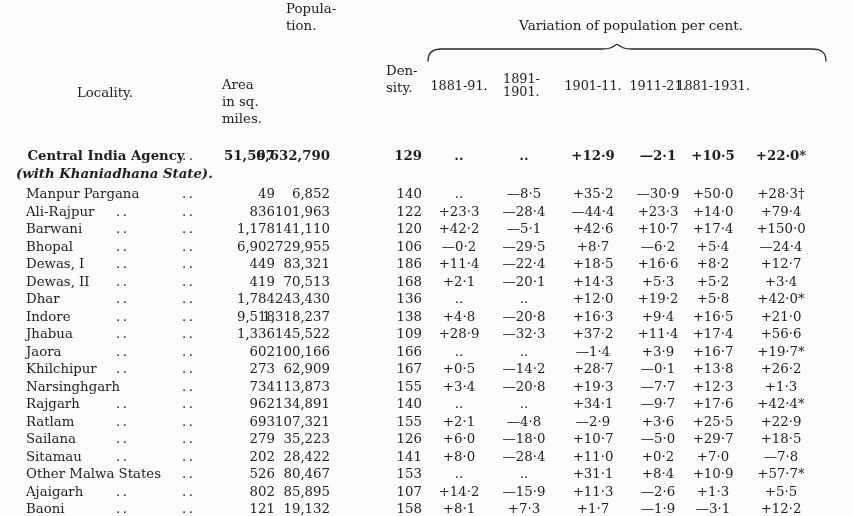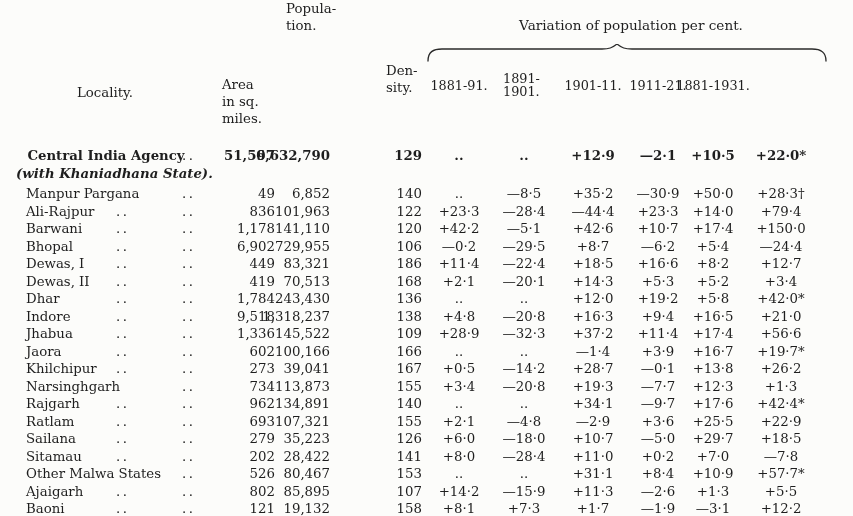--- a/index.html
+++ b/index.html
@@ -243,21 +243,21 @@
         <div class="cell var">..</div>
         <div class="cell var">..</div>
         <div class="cell var">—1·4</div>
         <div class="cell var">+3·9</div>
         <div class="cell var">+16·7</div>
         <div class="cell var">+19·7*</div>
       </div>
       <div class="grid row">
         <div class="cell loc"><span class="locname">Khilchipur</span><span class="dots d1">..</span><span class="dots d2">..</span></div>
         <div class="cell num">273</div>
-        <div class="cell num">39,041</div>
+        <div class="cell num">62,909</div>
         <div class="cell num">167</div>
         <div class="cell var">+0·5</div>
         <div class="cell var">—14·2</div>
         <div class="cell var">+28·7</div>
         <div class="cell var">—0·1</div>
         <div class="cell var">+13·8</div>
         <div class="cell var">+26·2</div>
       </div>
       <div class="grid row">
         <div class="cell loc"><span class="locname">Narsinghgarh</span><span class="dots d2">..</span></div>

